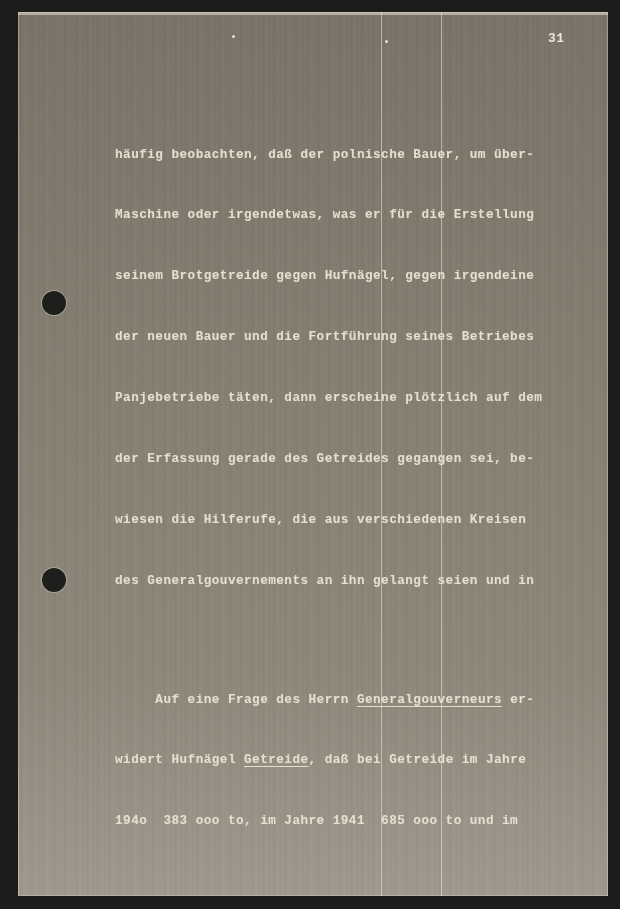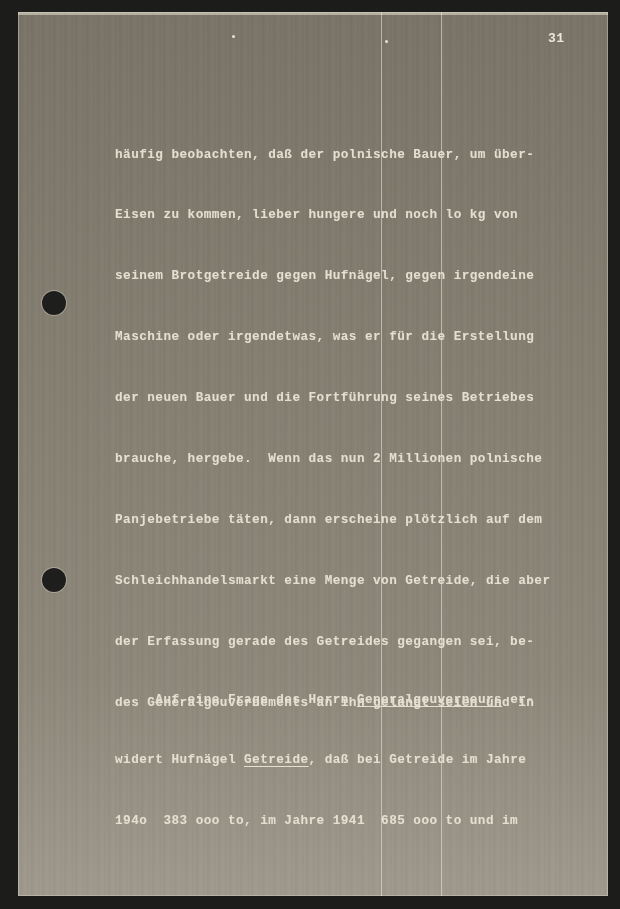--- a/index.html
+++ b/index.html
@@ -51,28 +51,26 @@
   <div class="punch" style="left:24px; top:279px;"></div>
   <div class="punch" style="left:24px; top:556px;"></div>
   <div class="speck" style="left:214px; top:23px;"></div>
   <div class="speck" style="left:367px; top:28px;"></div>
 </div>
 
 <div class="page-number">31</div>
 
 <div class="text-block" style="top:104px;">
   <span class="line">häufig beobachten, daß der polnische Bauer, um über-</span>
-  <span class="line">Eisen zu kommen, lieber hungere und noch lo kg von</span>
+  <span class="line">Maschine oder irgendetwas, was er für die Erstellung</span>
   <span class="line">seinem Brotgetreide gegen Hufnägel, gegen irgendeine</span>
-  <span class="line">Maschine oder irgendetwas, was er für die Erstellung</span>
   <span class="line">der neuen Bauer und die Fortführung seines Betriebes</span>
-  <span class="line">brauche, hergebe.  Wenn das nun 2 Millionen polnische</span>
   <span class="line">Panjebetriebe täten, dann erscheine plötzlich auf dem</span>
-  <span class="line">Schleichhandelsmarkt eine Menge von Getreide, die aber</span>
   <span class="line">der Erfassung gerade des Getreides gegangen sei, be-</span>
+  <span class="line">wiesen die Hilferufe, die aus verschiedenen Kreisen</span>
   <span class="line">des Generalgouvernements an ihn gelangt seien und in</span>
   
   
   
   
   
   
   
   
   

